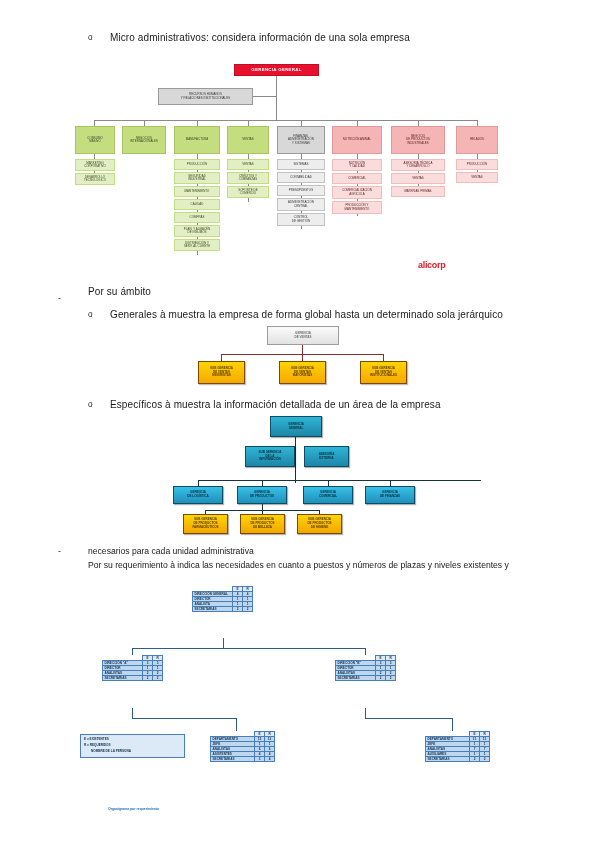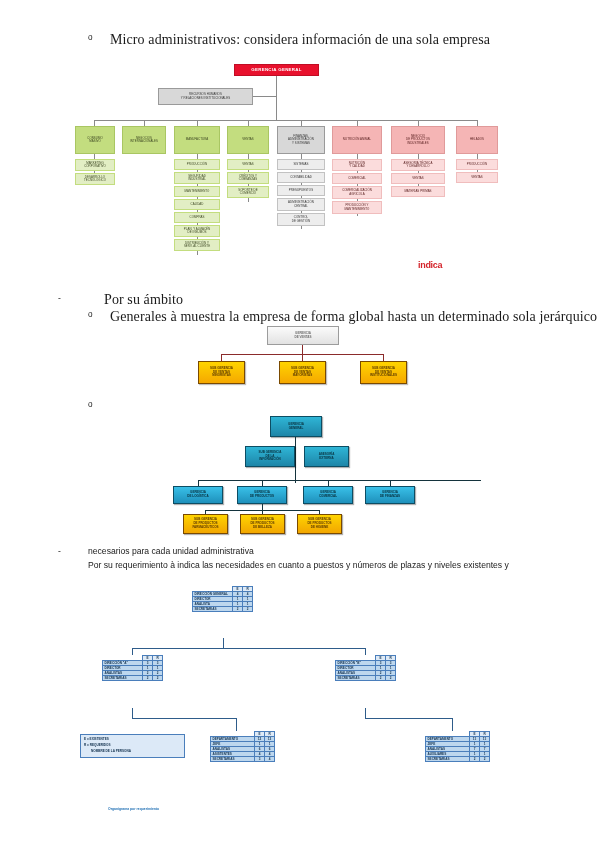--- a/index.html
+++ b/index.html
@@ -8,21 +8,21 @@
     width:599px; height:848px;
     background:#ffffff;
     font-family:"Liberation Serif", serif;
     color:#111;
     overflow:hidden;
     position:relative;
   }
   .page { position:relative; width:599px; height:848px; padding:0; }
 
   
-  .txt-line { position:absolute; font-family:Liberation Serif, serif; font-size:14px; color:#1a1a1a; letter-spacing:0.1px; white-space:nowrap; }
+  .txt-line { position:absolute; font-family:Liberation Sans, sans-serif; font-size:10px; color:#1a1a1a; letter-spacing:0.1px; white-space:nowrap; }
   .bullet-dash { position:absolute; font-family:"Liberation Sans", sans-serif; font-size:8.6px; color:#1a1a1a; }
   .bullet-o { position:absolute; font-family:"Liberation Sans", sans-serif; font-size:8.2px; color:#1a1a1a; }
   .txt-wrap { position:absolute; font-family:"Liberation Sans", sans-serif; font-size:8.6px; color:#1a1a1a; line-height:13.5px; }
 
   
   .chart { position:absolute; }
 
   
   .c1box { position:absolute; font-family:"Liberation Sans", sans-serif; text-align:center;
            display:flex; align-items:center; justify-content:center; line-height:1.05;
@@ -235,25 +235,25 @@
       <span>HELADOS</span>
     </div>
     <div class="line line-v" style="left:407px; top:94px; height:25px;"></div>
     <div class="c1box c1-pinkl" style="left:386px; top:99px; width:42px; height:11px;">
         <span>PRODUCCIÓN</span>
       </div>
     <div class="c1box c1-pinkl" style="left:386px; top:112px; width:42px; height:11px;">
         <span>VENTAS</span>
       </div>
 
-    <div class="logo" style="left:348px; top:200px;">indica</div>
+    <div class="logo" style="left:348px; top:200px;">alicorp</div>
   </div>
 
   <span class="bullet-dash" style="left:58px; top:293px;">-</span>
-  <span class="txt-line" style="left:88px; top:292px;margin-left:16px;">Por su ámbito</span>
+  <span class="txt-line" style="left:88px; top:286px;">Por su ámbito</span>
 
   <span class="bullet-o" style="left:88px; top:310px;">o</span>
   <span class="txt-line" style="left:110px; top:309px;">Generales à muestra la empresa de forma global hasta un determinado sola jerárquico</span>
 
   <div class="chart" style="left:195px; top:326px; width:215px; height:62px;">
     <div class="c2top" style="left:72px; top:0px; width:72px; height:19px;">
       <span>GERENCIA</span>
       <span>DE VENTAS</span>
     </div>
     <div class="c2line" style="left:107px; top:19px; width:1.2px; height:9px;"></div>
@@ -273,20 +273,21 @@
       <span>MAYORISTAS</span>
     </div>
     <div class="c2box" style="left:165px; top:35px; width:47px; height:23px;">
       <span>SUB GERENCIA</span>
       <span>DE VENTAS</span>
       <span>INSTITUCIONALES</span>
     </div>
   </div>
 
   <span class="bullet-o" style="left:88px; top:400px;">o</span>
+  <span class="txt-line" style="left:110px; top:399px;">Específicos à muestra la información detallada de un área de la empresa</span>
 
   <div class="chart" style="left:165px; top:416px; width:265px; height:115px;">
     <div class="c3box c3-teal" style="left:105px; top:0px; width:52px; height:21px;">
       <span>GERENCIA</span>
       <span>GENERAL</span>
     </div>
     <div class="c3line" style="left:130px; top:21px; width:1.4px; height:46px;"></div>
 
     <div class="c3box c3-teal" style="left:80px; top:30px; width:50px; height:21px;">
       <span>SUB GERENCIA</span>

